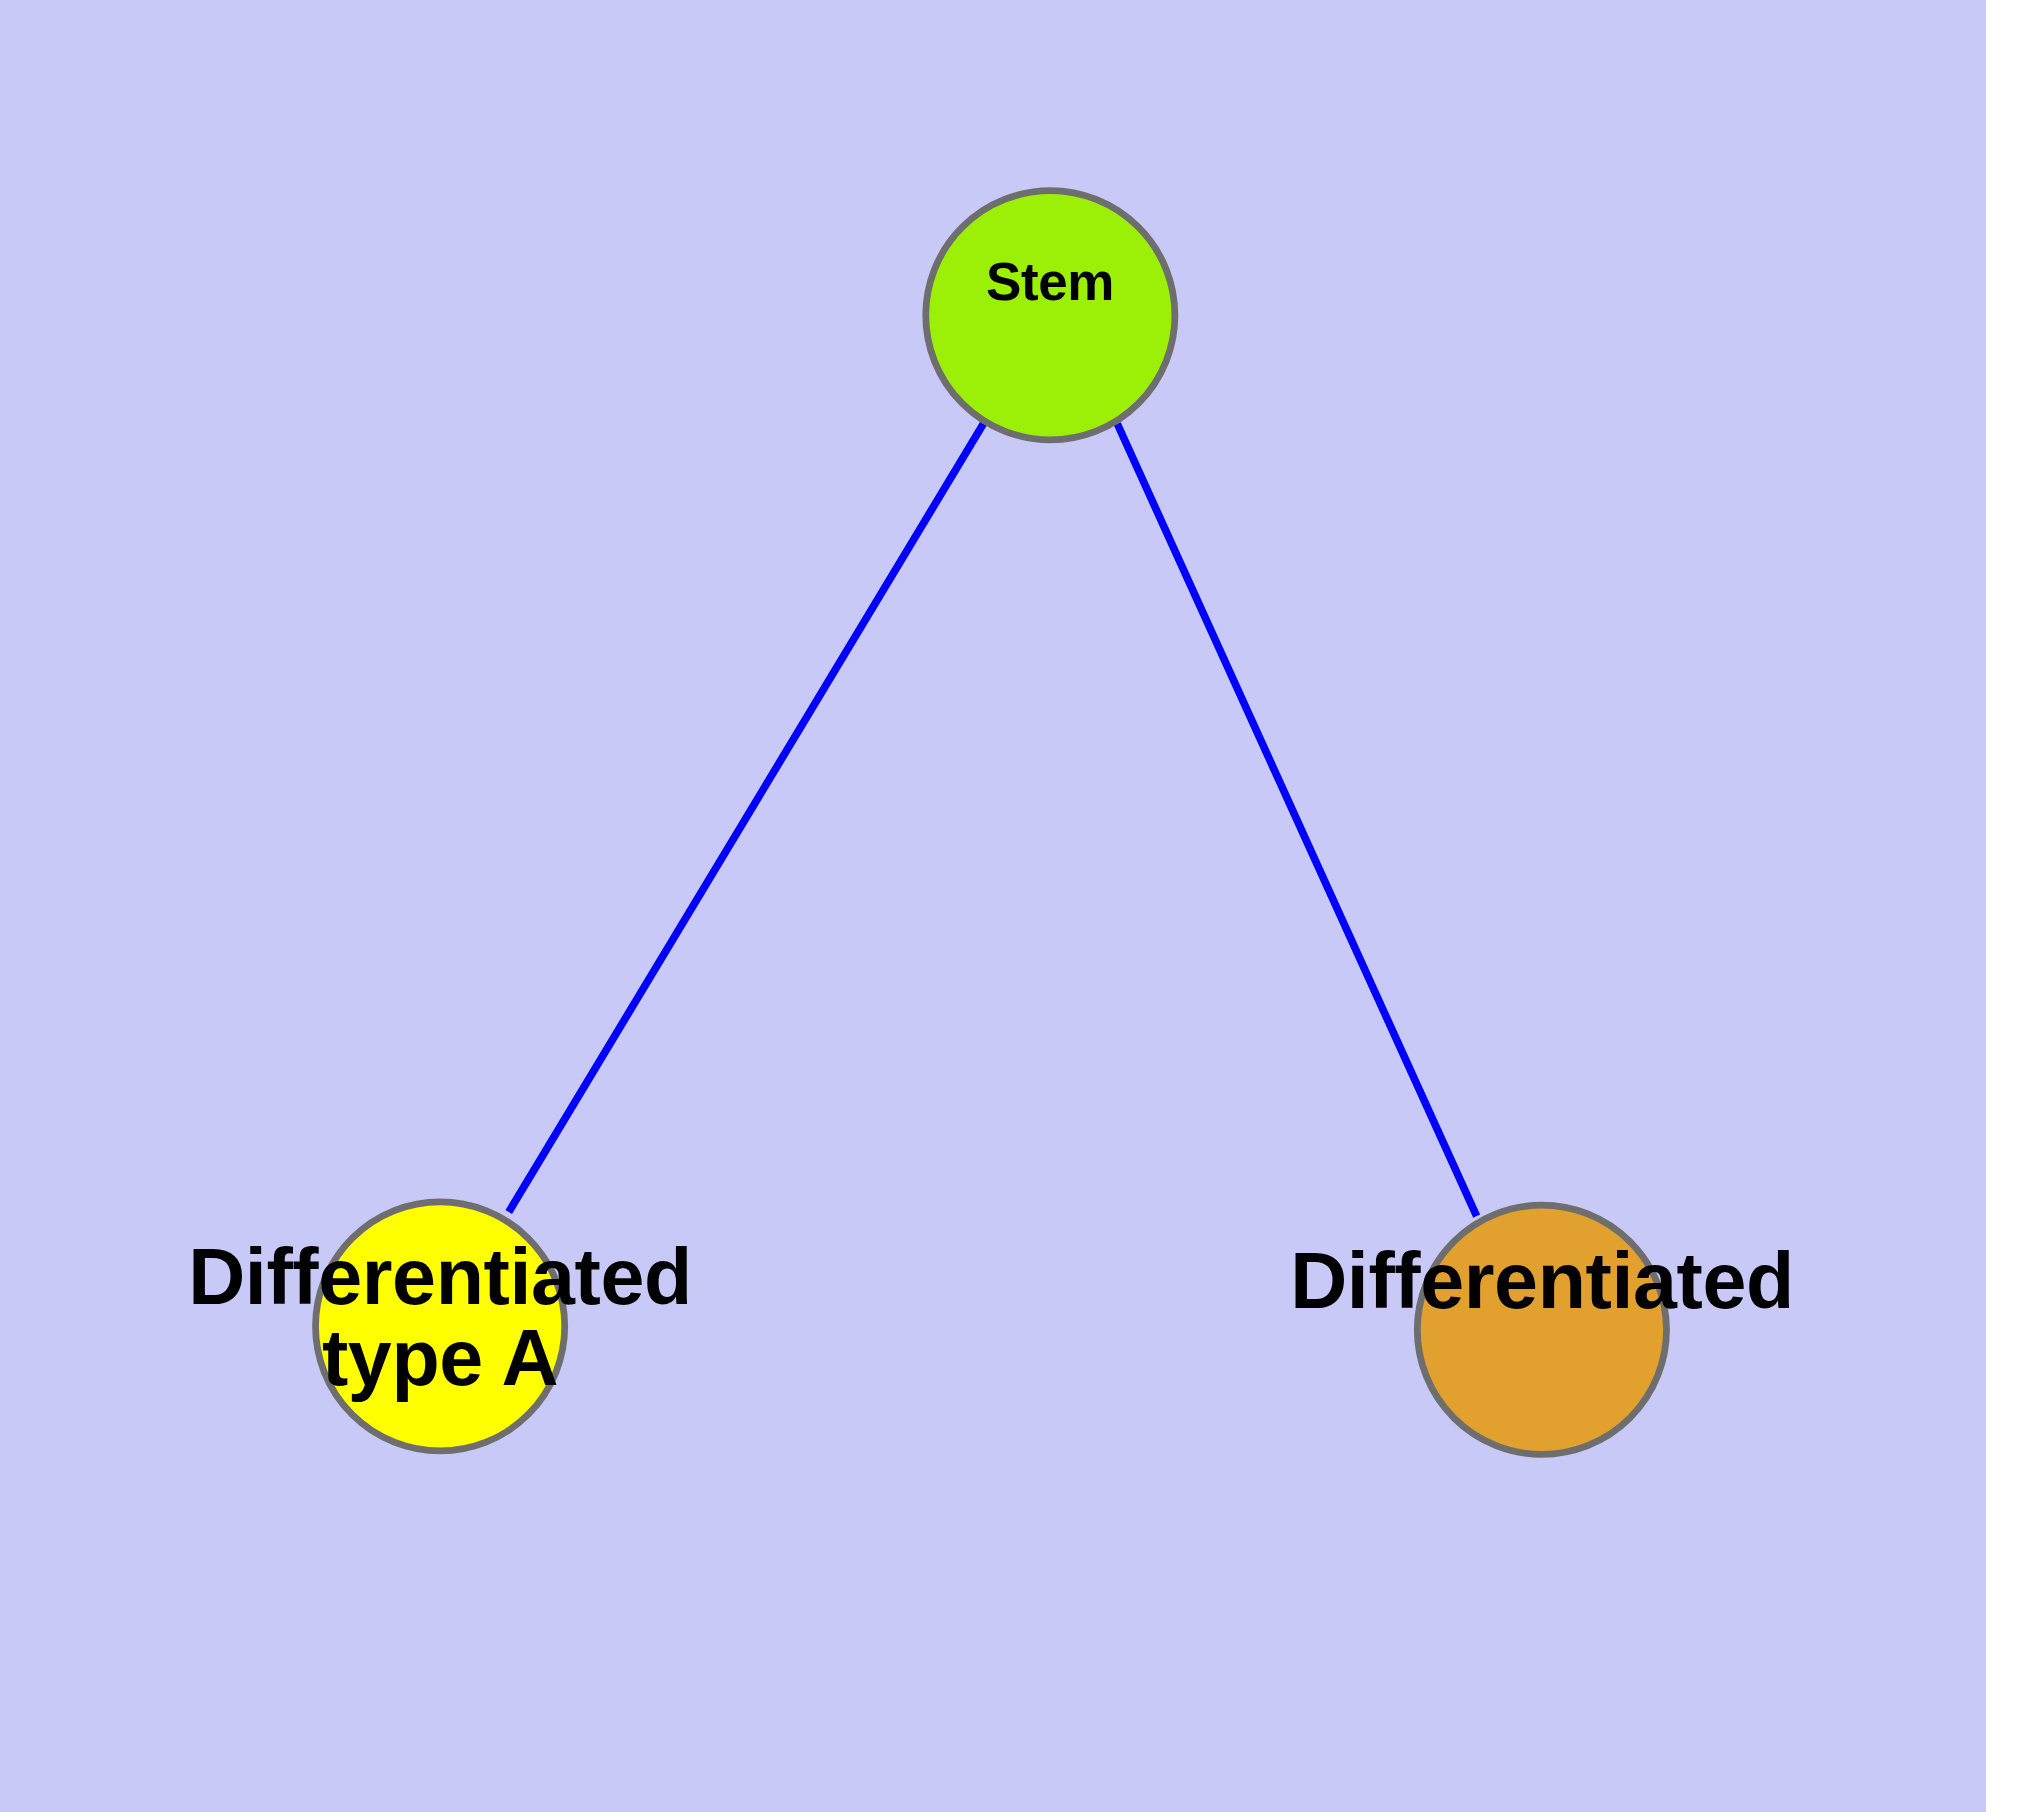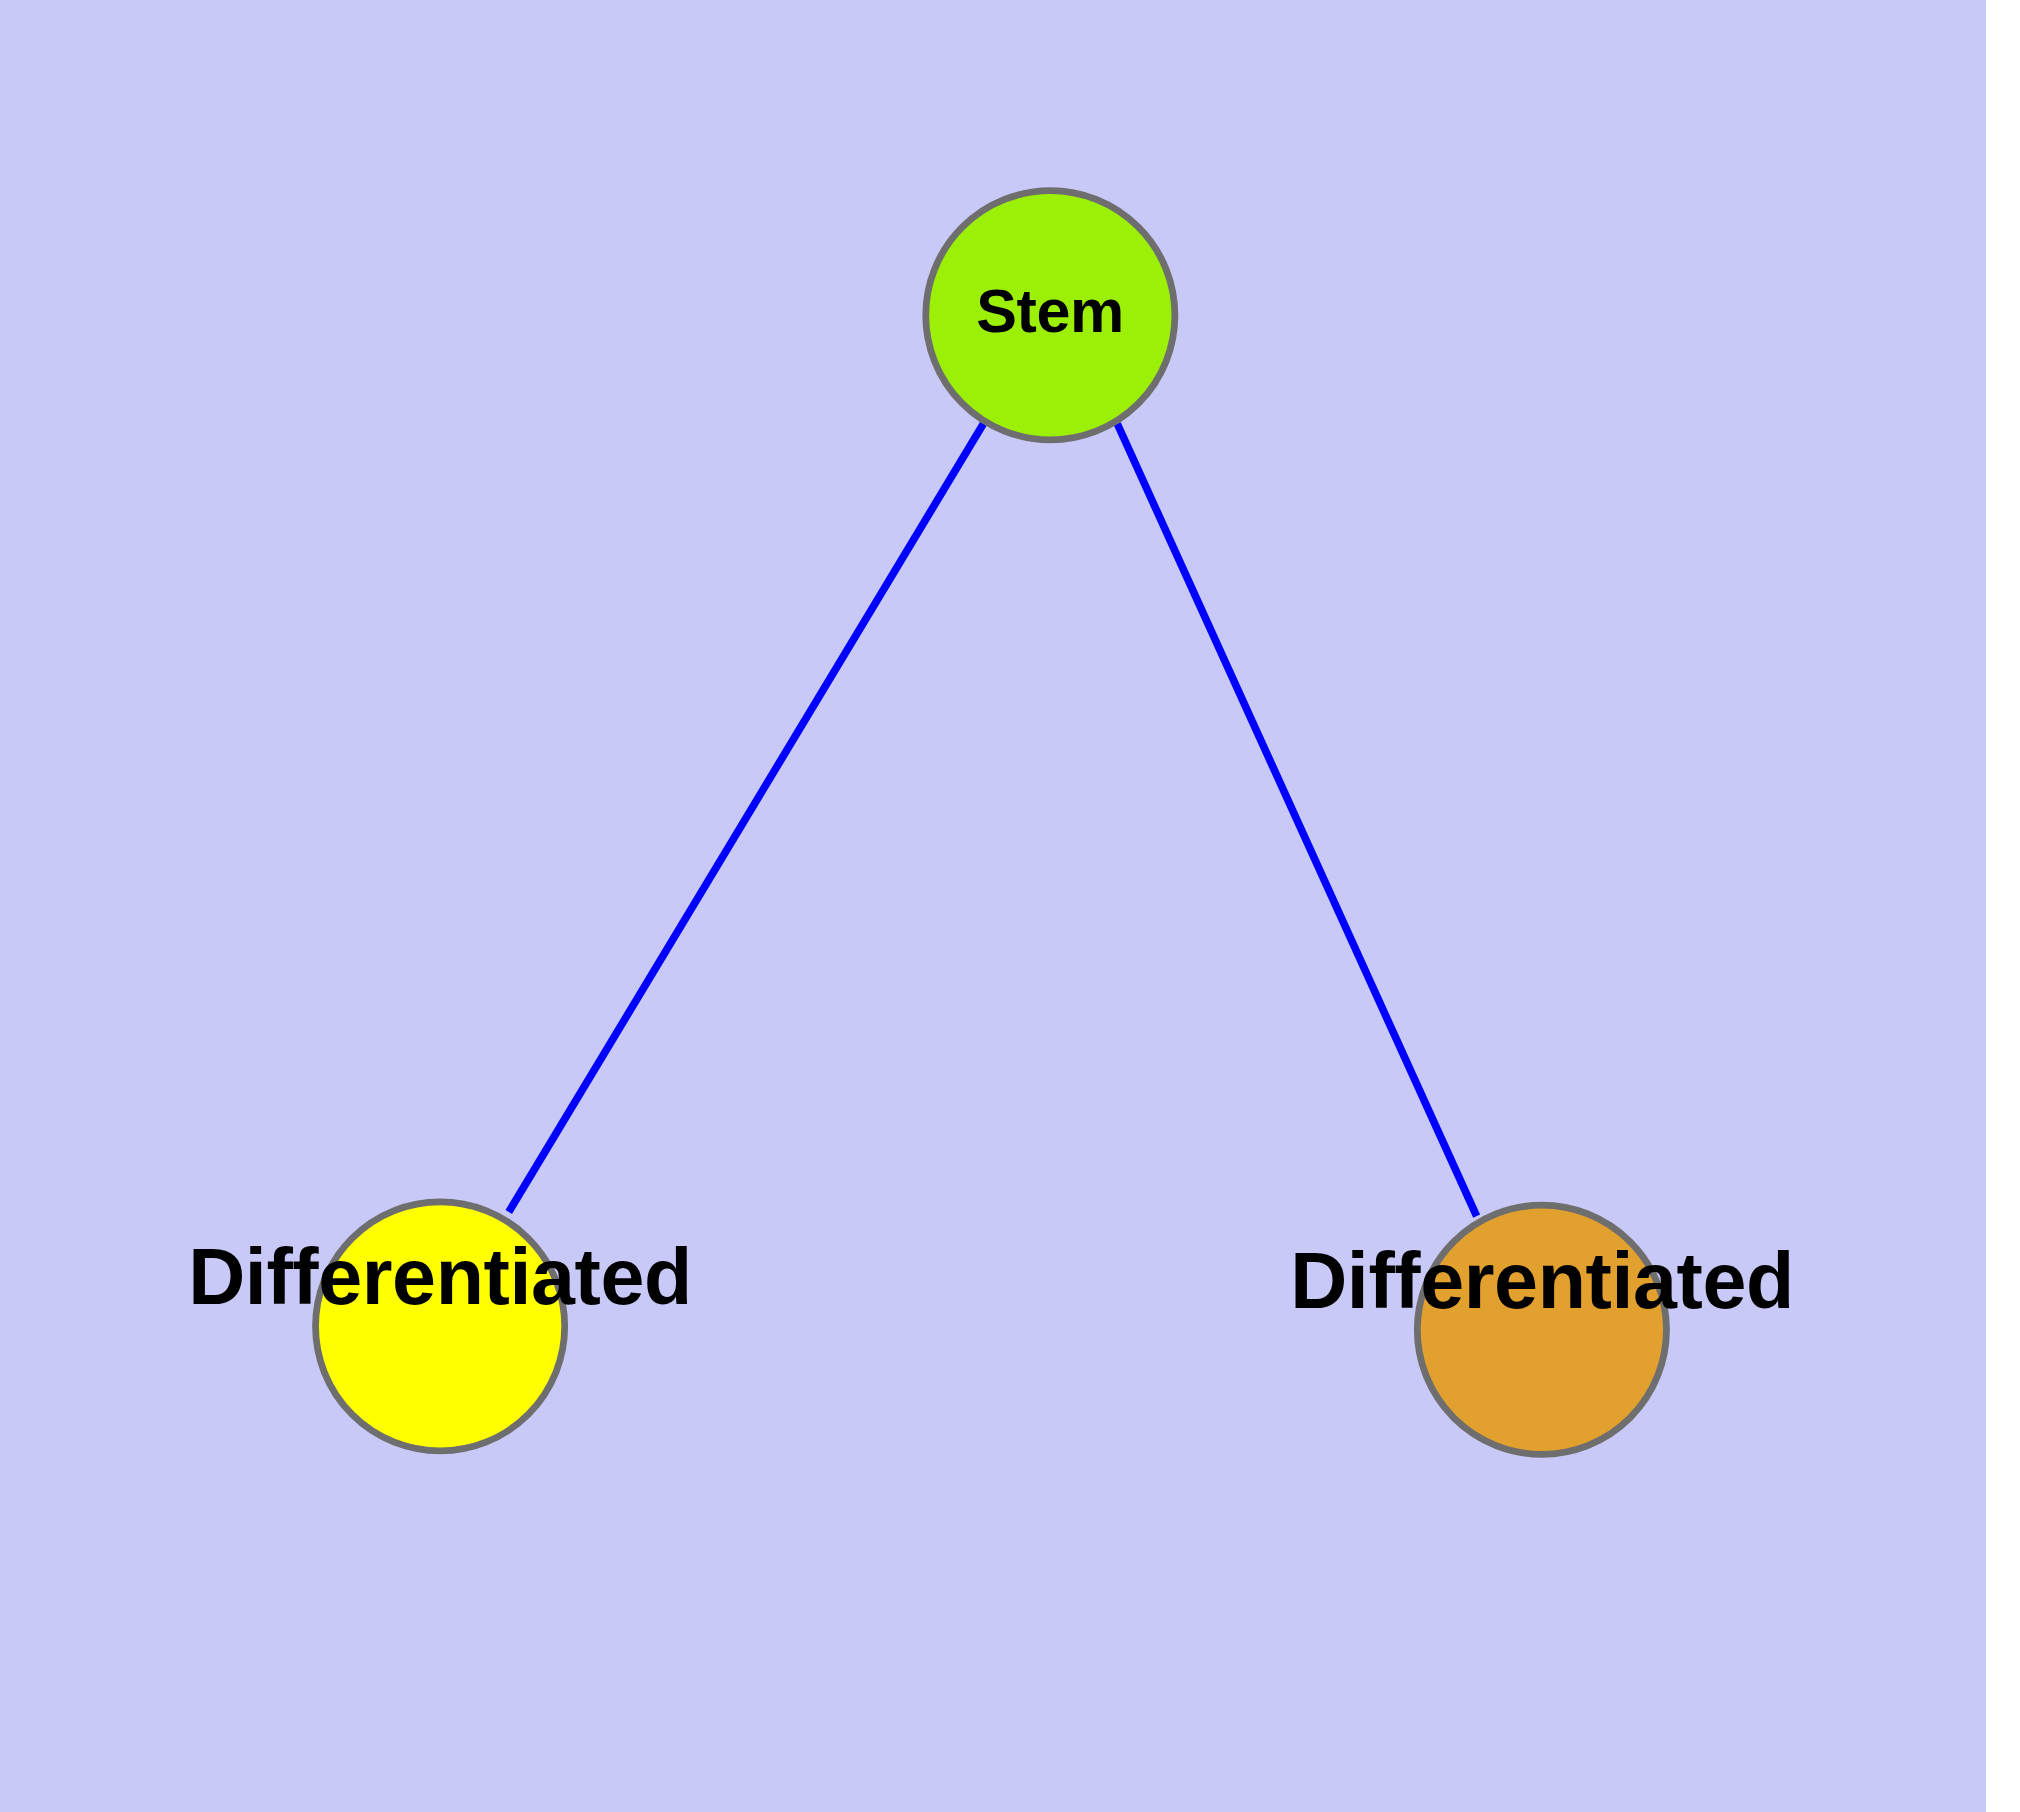--- a/index.html
+++ b/index.html
@@ -38,23 +38,23 @@
     position: absolute;
     text-align: center;
     font-weight: bold;
     color: #000000;
     white-space: pre;
     line-height: 1.02;
     pointer-events: none;
     letter-spacing: -0.4px;
   }
   #label-stem {
-    font-size: 61px;
+    font-size: 53px;
     left: 626px;
-    top: 280px;
+    top: 255px;
     width: 848px;
   }
   #label-diff-a {
     font-size: 79px;
     left: 16px;
     top: 1237px;
     width: 848px;
   }
   #label-diff-b {
     font-size: 79px;
@@ -77,18 +77,18 @@
     </g>
     <g>
       <circle cx="1239" cy="372" r="147" fill="#9cf007" stroke="#6e6e6e" stroke-width="8"></circle>
       <circle cx="519" cy="1565" r="147" fill="#ffff00" stroke="#6e6e6e" stroke-width="8"></circle>
       <circle cx="1819" cy="1569" r="147" fill="#e2a02e" stroke="#6e6e6e" stroke-width="8"></circle>
     </g>
   </svg>
 
   <div class="node-label" id="label-stem">Stem</div>
 
-  <div class="node-label" id="label-diff-a"><span>Differentiated</span><br></div>
+  <div class="node-label" id="label-diff-a"><span>Differentiated</span><br><span>type A</span></div>
 
   <div class="node-label" id="label-diff-b"><span>Differentiated</span><br></div>
 
 </div>
 
 
 </body></html>

